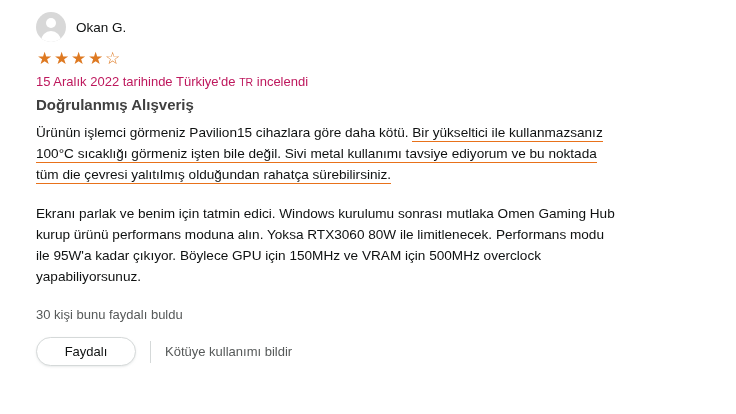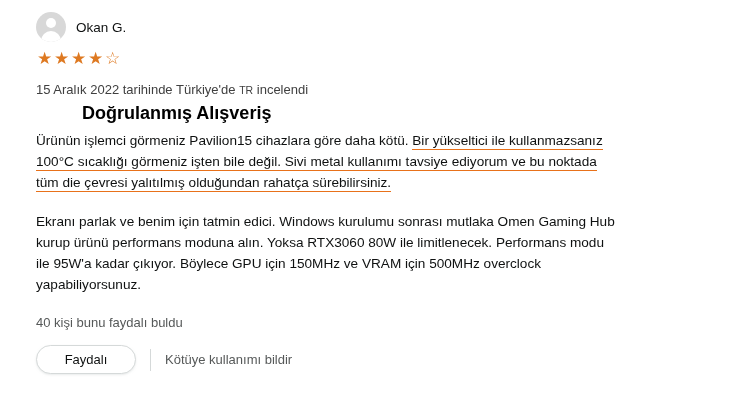--- a/index.html
+++ b/index.html
@@ -81,37 +81,36 @@
   }
   .stars span { display: inline-block; width: 17px; text-align: center; }
   .review-title {
     font-size: 14px;
     font-weight: bold;
     color: #0F1111;
   }
 
   
   .date-line {
-    margin-top: 12px;
-    font-size: 13px;
-    color: #404040;
+    margin-top: 4px;
+    font-size: 13px;
+    color: #be185d;
     line-height: 18px;
   }
   .date-line .small-caps {
     font-size: 10.5px;
   }
 
   
   .verified {
     margin-top: 6px;
-    font-size: 18px;
+    font-size: 15px;
     font-weight: bold;
-    color: #000000;
+    color: #404040;
     line-height: 16px;
-    margin-left: 46px;
   }
 
   
   .body-text {
     margin-top: 9px;
     font-size: 13.6px;
     line-height: 21px;
     color: #0F1111;
   }
   .body-text p {
@@ -189,21 +188,21 @@
 
   <div class="date-line"><span>15 Aralık 2022 tarihinde Türkiye'de </span><span class="small-caps">TR</span><span> incelendi</span></div>
 
   <div class="verified">Doğrulanmış Alışveriş</div>
 
   <div class="body-text">
     <p><span>Ürünün işlemci görmeniz Pavilion15 cihazlara göre daha kötü. </span><span class="hl">Bir yükseltici ile kullanmazsanız 100°C sıcaklığı görmeniz işten bile değil. Sivi metal kullanımı tavsiye ediyorum ve bu noktada tüm die çevresi yalıtılmış olduğundan rahatça sürebilirsiniz.</span></p>
     <p>Ekranı parlak ve benim için tatmin edici. Windows kurulumu sonrası mutlaka Omen Gaming Hub kurup ürünü performans moduna alın. Yoksa RTX3060 80W ile limitlenecek. Performans modu ile 95W'a kadar çıkıyor. Böylece GPU için 150MHz ve VRAM için 500MHz overclock yapabiliyorsunuz.</p>
   </div>
 
-  <div class="helpful-count">40 kişi bunu faydalı buldu</div>
+  <div class="helpful-count">30 kişi bunu faydalı buldu</div>
 
   <div class="actions">
     <button class="helpful-btn">Faydalı</button>
     <div class="divider"></div>
     <a class="report-link">Kötüye kullanımı bildir</a>
   </div>
 
 </div>
 
 </body></html>

